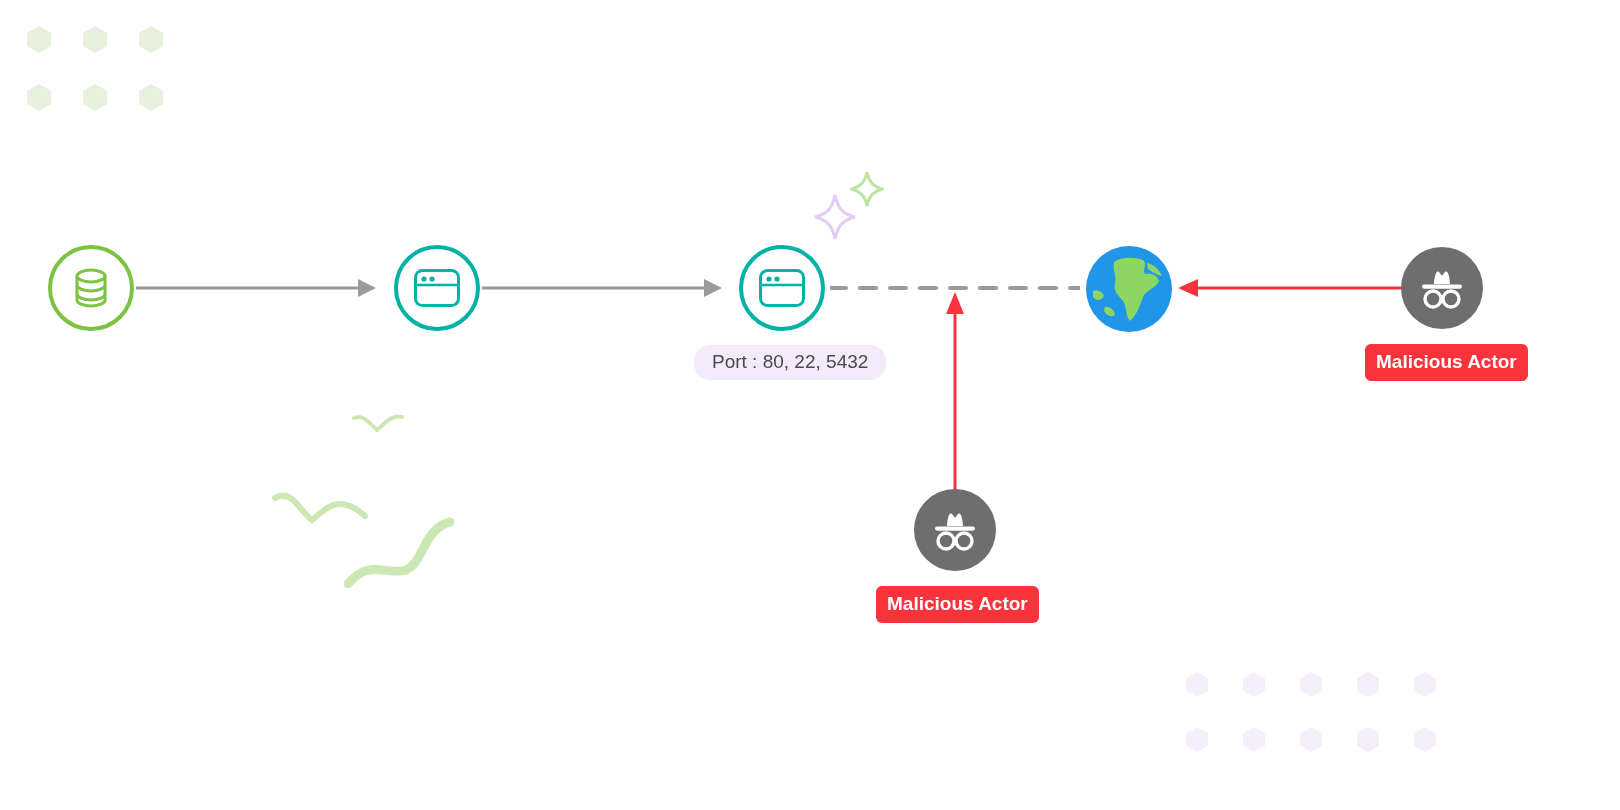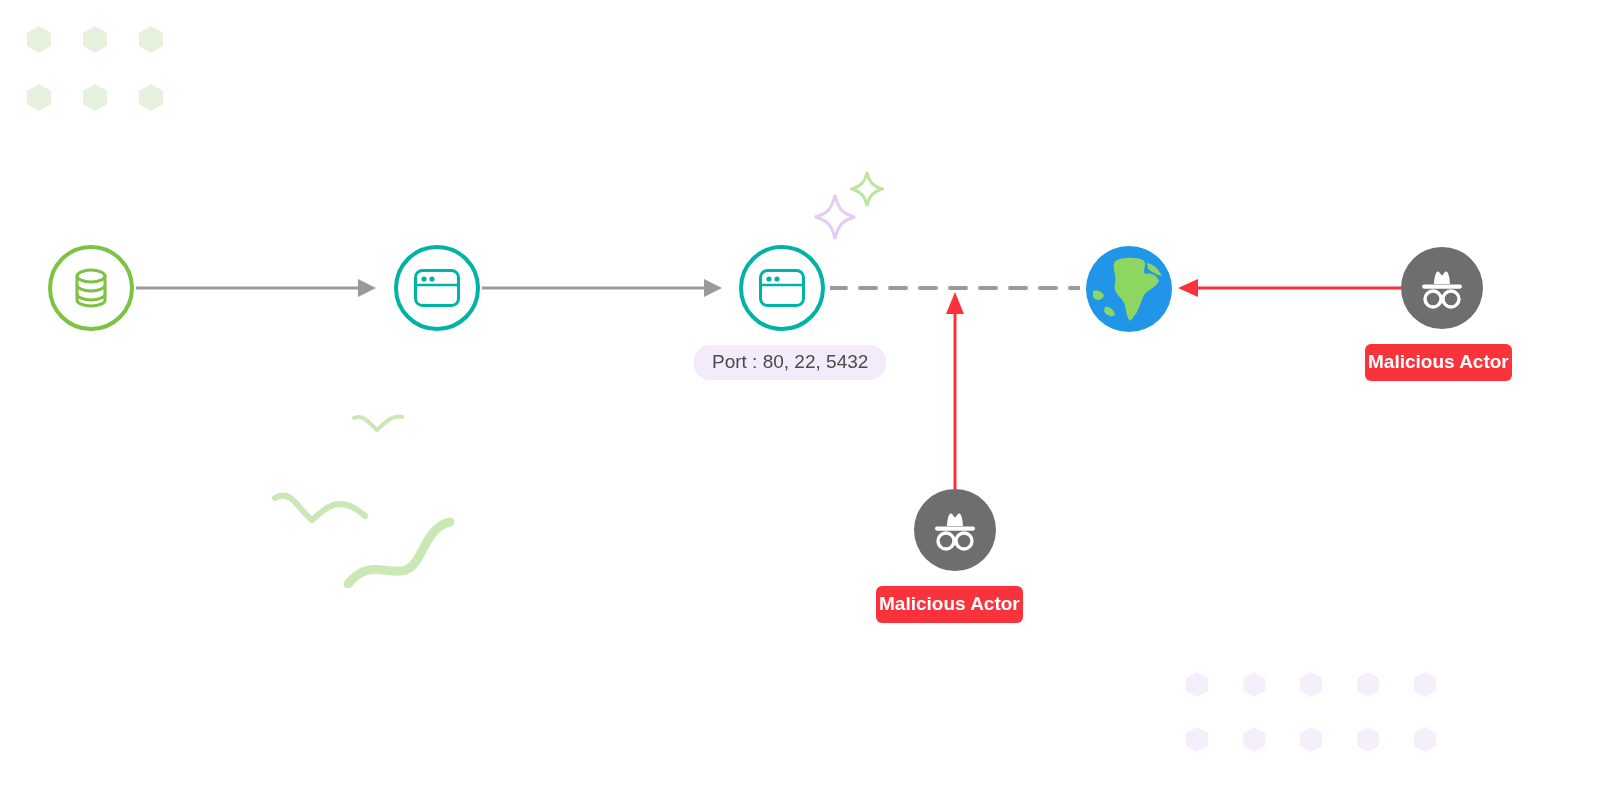--- a/index.html
+++ b/index.html
@@ -112,21 +112,21 @@
     left: 694px;
     top: 345px;
     padding: 7px 18px 9px;
     border-radius: 16px;
     background: #f3eafb;
     color: #4a4a4a;
     font-size: 19px;
     line-height: 1;
   }
   .actor-label {
-    padding: 8px 3px 10px;
+    padding: 8px 11px 10px;
     border-radius: 6px;
     background: #f8333c;
     color: #ffffff;
     font-size: 19px;
     font-weight: bold;
     line-height: 1;
   }
   #actor-label-right  { left: 1365px; top: 344px; }
   #actor-label-bottom { left: 876px; top: 586px; }
 

